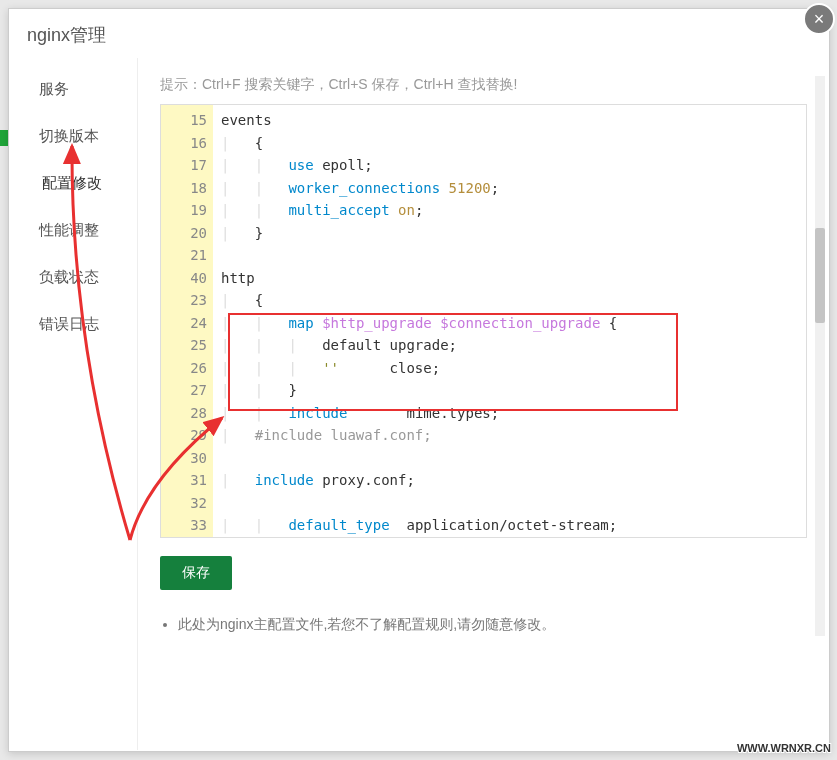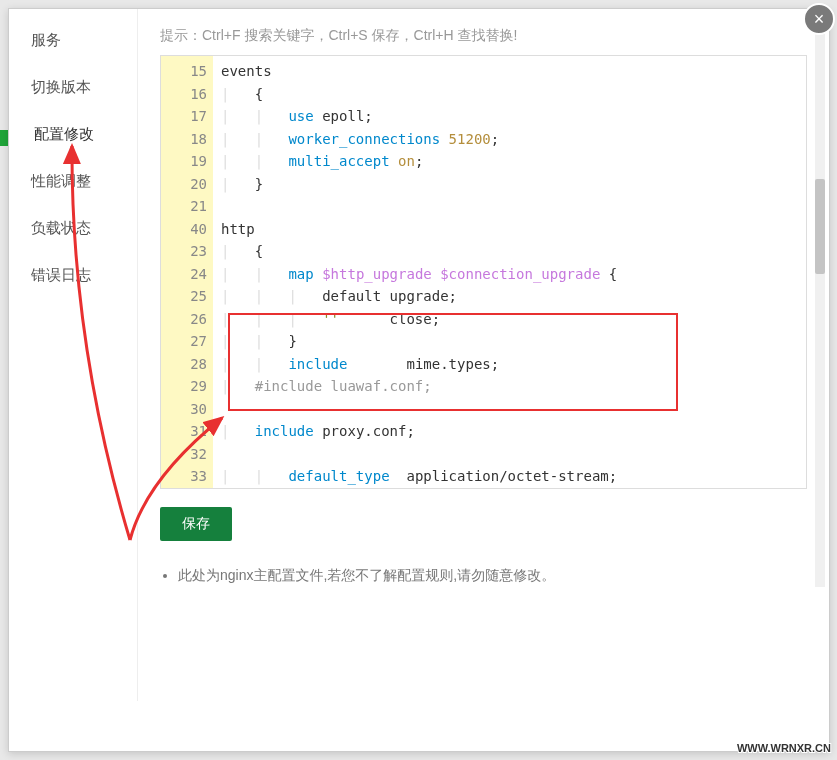--- a/index.html
+++ b/index.html
@@ -47,21 +47,21 @@
   .modal-body {
     display: flex;
     height: calc(100% - 50px);
   }
   .sidebar {
     width: 128px;
     border-right: 1px solid #eee;
     padding-top: 8px;
   }
   .sidebar-item {
-    padding: 14px 22px;
+    padding: 14px 30px;
     color: #555;
     font-size: 15px;
     cursor: pointer;
   }
   .sidebar-item.active {
     background: #fff;
     color: #333;
     font-weight: 500;
     border-left: 3px solid transparent;
   }
@@ -197,20 +197,21 @@
 </style>
 </head>
 <body>
 
 <div class="green-edge"></div>
 
 <div class="modal">
   <div class="close-btn">
     <span>×</span>
   </div>
+  <div class="modal-title">nginx管理</div>
 
   <div class="modal-body">
     <div class="sidebar">
       <div class="sidebar-item"><span>服务</span></div>
       <div class="sidebar-item"><span>切换版本</span></div>
       <div class="sidebar-item active"><span>配置修改</span></div>
       <div class="sidebar-item"><span>性能调整</span></div>
       <div class="sidebar-item"><span>负载状态</span></div>
       <div class="sidebar-item"><span>错误日志</span></div>
     </div>

